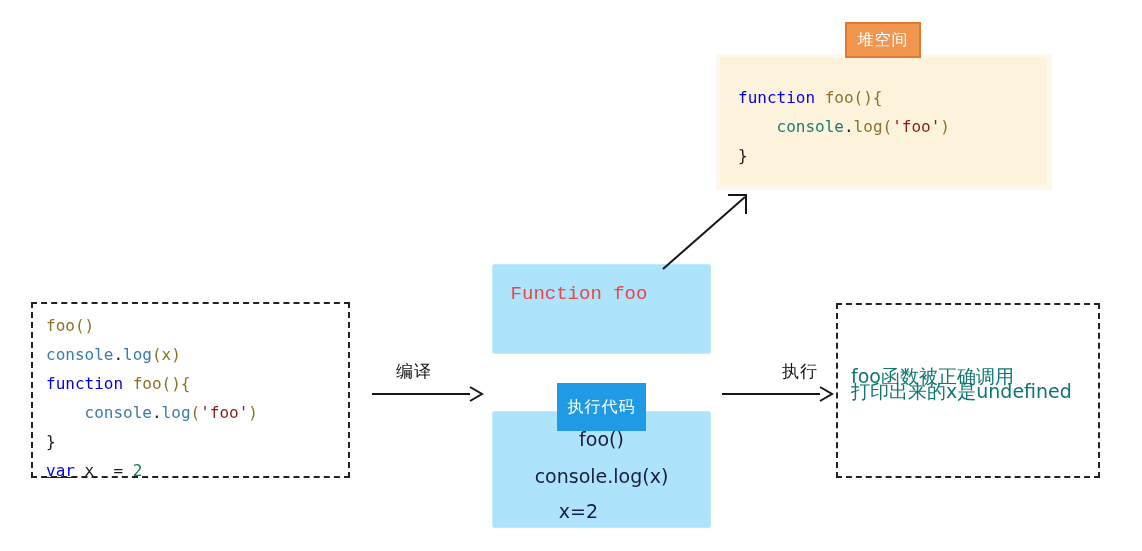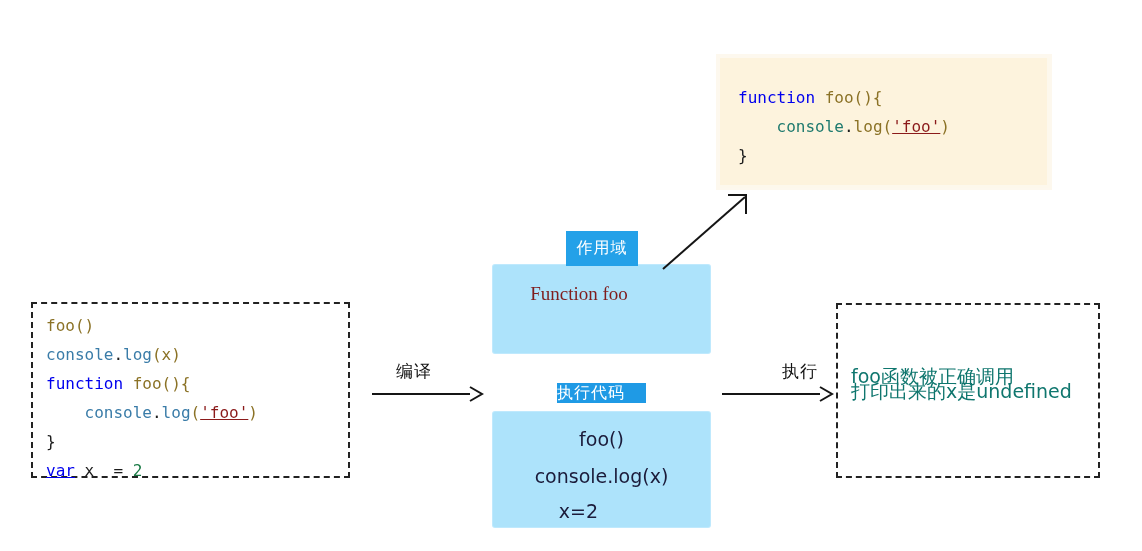--- a/index.html
+++ b/index.html
@@ -35,21 +35,21 @@
   }
   #src-code {
     left: 46px; top: 311px;
   }
 
   
   .t-fn   { color: #0000ee; }
   .t-name { color: #8b7226; }
   .t-obj  { color: #3a7ca8; }
   .t-obj2 { color: #1f7a6e; }
-  .t-str  { color: #8b1a1a; text-decoration: underline; }
+  .t-str  { color: #8b1a1a; }
   .t-num  { color: #1a7a45; }
   .t-plain{ color: #1b1b1b; }
   .t-var  { color: #0000ee; text-decoration: underline; }
 
   
   #heap-box {
     left: 720px; top: 58px;
     width: 330px; height: 130px;
     background: #fdf3dd;
     box-shadow: -3px -3px 0 0 #fdf8ec inset;
@@ -98,41 +98,41 @@
     display: flex; align-items: center; justify-content: center;
   }
   #scope-tag span,
   #exec-tag span {
     color: #ffffff; font-size: 16px; letter-spacing: 1px;
     font-family: "DejaVu Sans", sans-serif;
   }
   .scope-line {
     width: 172px;
     text-align: center;
-    color: #7f1d1d;
+    color: #ef4444;
     font-size: 19px;
-    font-family: Liberation Serif, serif;
+    font-family: Liberation Mono, monospace;
   }
   #scope-l1 { left: 493px; top: 283px; }
   #scope-l2 { left: 493px; top: 316px; }
 
   
   #exec-box {
     left: 493px; top: 412px;
     width: 217px; height: 115px;
     background: #ade3fb;
     border-radius: 2px;
     box-shadow: 0 0 0 1px #bfe9fd;
   }
   #exec-tag {
     left: 557px; top: 383px;
-    width: 89px; height: 20px;
+    width: 89px; height: 48px;
     background: #1f9ae5;
     z-index: 5;
-    display: flex; align-items: center; 
+    display: flex; align-items: center; justify-content: center;
   }
   .exec-line {
     width: 217px;
     text-align: center;
     color: #1b1b3a;
     font-size: 19px;
     font-family: "DejaVu Sans", sans-serif;
   }
   #exec-l1 { left: 493px; top: 428px; }
   #exec-l2 { left: 493px; top: 465px; }
@@ -176,41 +176,41 @@
   <div class="abs" id="src-box"></div>
   <div class="abs code" id="src-code"><div><span class="t-name">foo()</span></div><div><span class="t-obj">console</span><span class="t-plain">.</span><span class="t-obj">log</span><span class="t-name">(x)</span></div><div><span class="t-fn">function</span><span class="t-name"> foo(){</span></div><div><span class="t-obj">    console</span><span class="t-plain">.</span><span class="t-obj">log</span><span class="t-name">(</span><span class="t-str">'foo'</span><span class="t-name">)</span></div><div><span class="t-plain">}</span></div><div><span class="t-var">var</span><span class="t-plain"> x  = </span><span class="t-num">2</span></div></div>
 
   <div class="abs arrow-label" id="label-compile">编译</div>
   <svg class="arrow-svg" style="left:372px; top:386px;" width="110" height="20">
     <line x1="0" y1="8" x2="98" y2="8" stroke="#151515" stroke-width="2"></line>
     <path d="M98 1 L110 8 L98 15" fill="none" stroke="#151515" stroke-width="2"></path>
   </svg>
 
   <div class="abs" id="scope-box"></div>
-  <div class="abs" id="scope-tag">
-    <span>作用域</span>
-  </div>
   <div class="abs scope-line" id="scope-l1">Function foo</div>
 
   <div class="abs" id="exec-box"></div>
   <div class="abs" id="exec-tag">
     <span>执行代码</span>
   </div>
   <div class="abs exec-line" id="exec-l1">foo()</div>
   <div class="abs exec-line" id="exec-l2">console.log(x)</div>
   <div class="abs exec-line" id="exec-l3">x=2</div>
 
   <svg class="arrow-svg" style="left:660px; top:190px;" width="100" height="82">
     <line x1="3" y1="79" x2="85" y2="7" stroke="#151515" stroke-width="2"></line>
     <path d="M68 5 L86 5 L86 24" fill="none" stroke="#151515" stroke-width="2"></path>
   </svg>
 
   <div class="abs" id="heap-shadow"></div>
   <div class="abs" id="heap-box"></div>
   <div class="abs code" id="heap-code"><div><span class="t-fn">function</span><span class="t-name"> foo(){</span></div><div><span class="t-obj2">    console</span><span class="t-plain">.</span><span class="t-name">log</span><span class="t-name">(</span><span class="t-str">'foo'</span><span class="t-name">)</span></div><div><span class="t-plain">}</span></div></div>
+  <div class="abs" id="heap-tag">
+    <span>堆空间</span>
+  </div>
 
   <div class="abs arrow-label" id="label-exec">执行</div>
   <svg class="arrow-svg" style="left:722px; top:386px;" width="110" height="20">
     <line x1="0" y1="8" x2="98" y2="8" stroke="#151515" stroke-width="2"></line>
     <path d="M98 1 L110 8 L98 15" fill="none" stroke="#151515" stroke-width="2"></path>
   </svg>
 
   <div class="abs" id="result-box"></div>
   <div class="abs result-line" id="result-l1">foo函数被正确调用</div>
   <div class="abs result-line" id="result-l2">打印出来的x是undefined</div>

